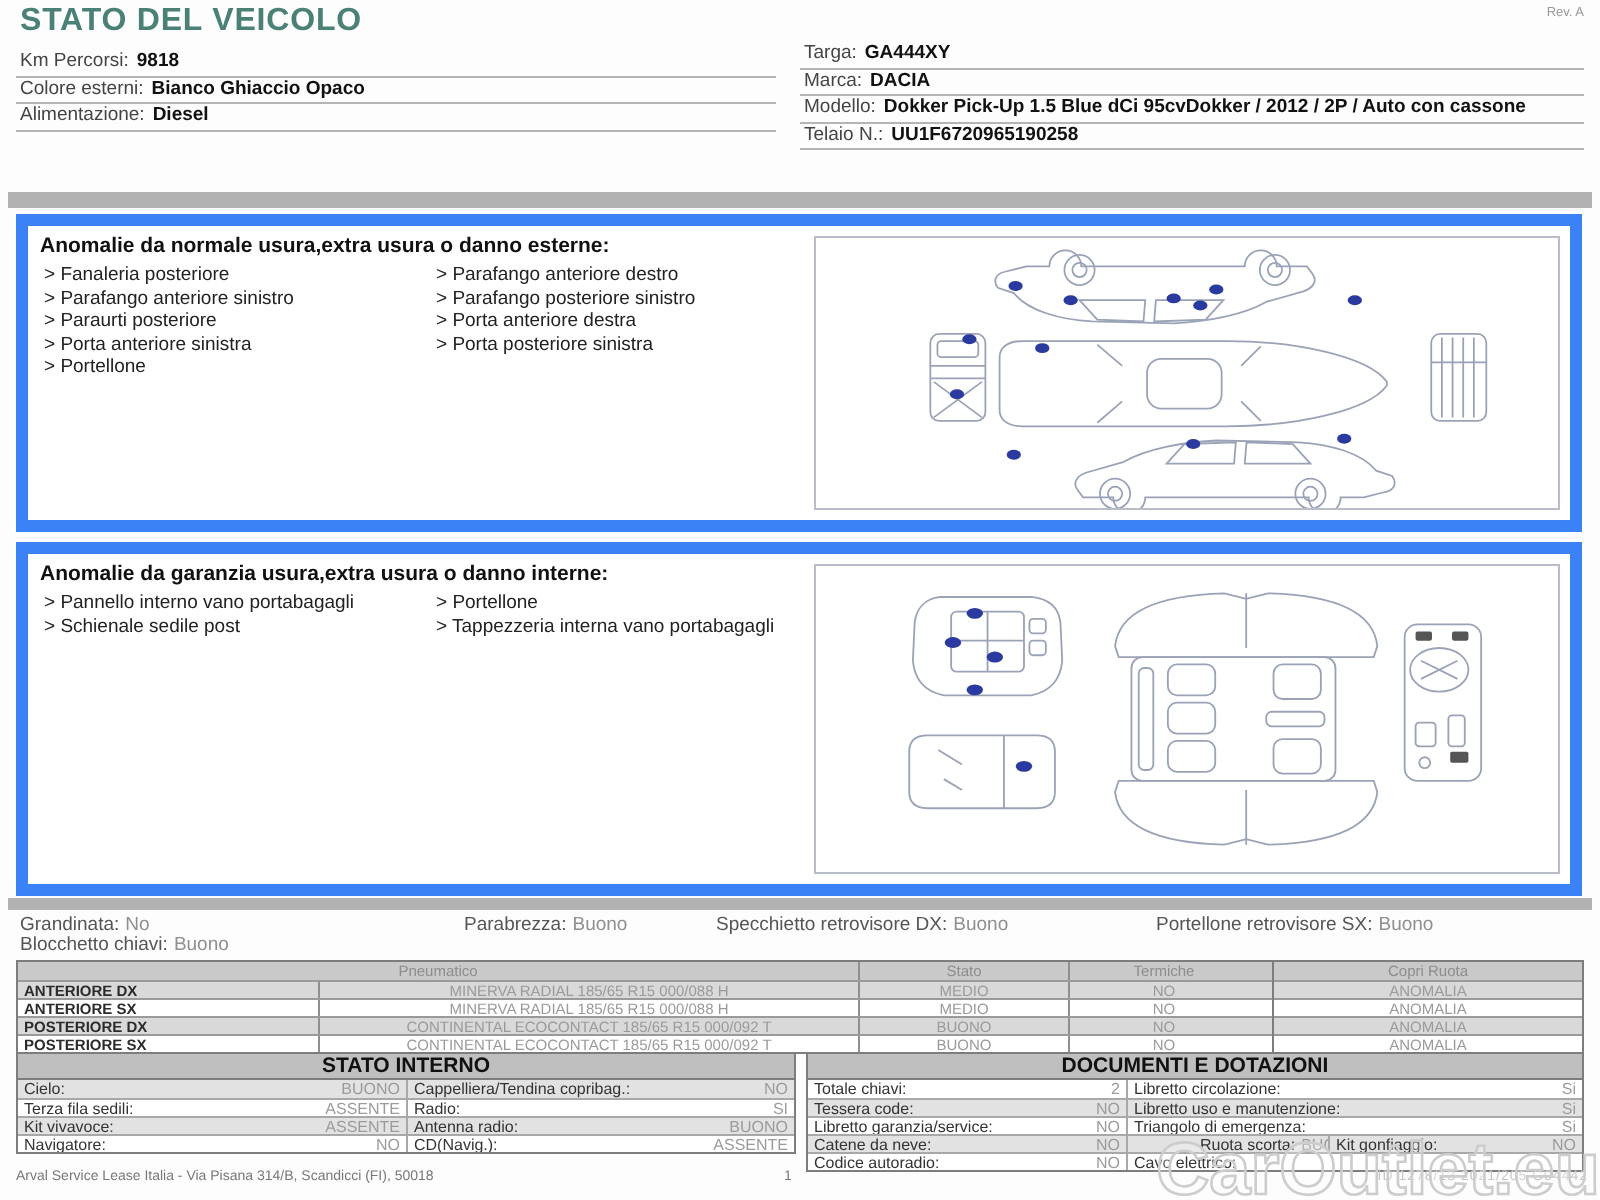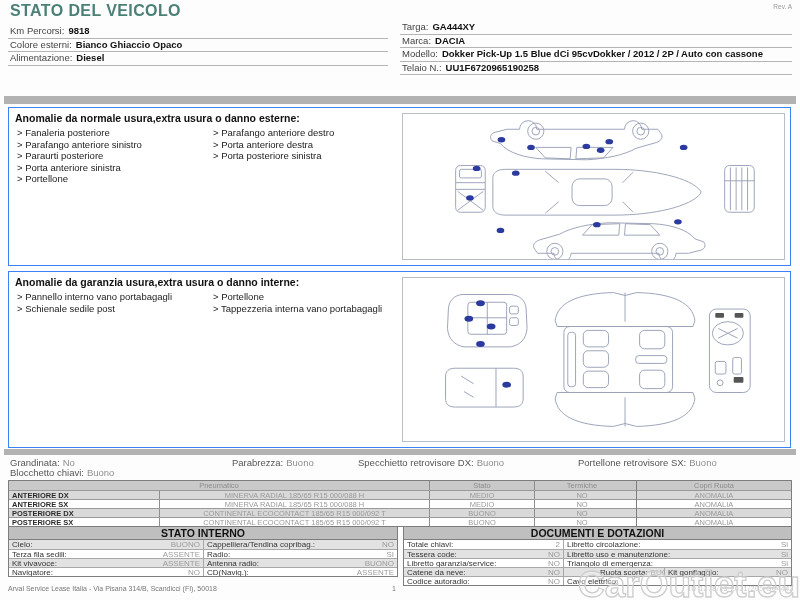--- a/index.html
+++ b/index.html
@@ -13,21 +13,21 @@
   .frow{display:flex;border-bottom:1px solid #b5b5b5;padding:1px 2px;min-height:12px;align-items:baseline;line-height:10.5px;}
   .frow .lbl{color:#444;margin-right:4px;white-space:nowrap;}
   .frow .val{font-weight:bold;color:#111;}
   #hleft{left:8px;top:25px;width:380px;}
   #hright{left:400px;top:21px;width:392px;}
   #hright .frow.last{border-bottom:1.5px solid #2e7d6a;}
   .graybar{left:4px;right:4px;height:8px;background:#b2b2b2;}
   #gb1{top:96px;}
   #gb2{top:449px;height:6px;}
   
-  .anom-box{left:8px;width:783px;border:1px solid #3b82f6;background:#fff;}
+  .anom-box{left:8px;width:783px;border:6px solid #3b82f6;background:#fff;}
   #box-ext{top:107px;height:159px;}
   #box-int{top:271px;height:177px;}
   .anom-title{font-size:10.5px;font-weight:bold;padding:4px 6px 3px;color:#111;}
   .anom-cols{display:flex;padding:0 8px;gap:16px;}
   .anom-col{width:180px;}
   .itm{font-size:9.5px;line-height:11.5px;color:#222;}
   .itm::before{content:"> ";}
   .diagram{position:absolute;top:5px;bottom:5px;left:393px;right:5px;border:1px solid #b9bdc9;background:#fff;}
   .diagram svg{width:100%;height:100%;display:block;}
   
@@ -118,20 +118,21 @@
   <div class="anom-cols">
     <div class="anom-col">
       <div class="itm">Fanaleria posteriore</div>
       <div class="itm">Parafango anteriore sinistro</div>
       <div class="itm">Paraurti posteriore</div>
       <div class="itm">Porta anteriore sinistra</div>
       <div class="itm">Portellone</div>
     </div>
     <div class="anom-col">
       <div class="itm">Parafango anteriore destro</div>
+      <div class="itm">Parafango posteriore sinistro</div>
       <div class="itm">Porta anteriore destra</div>
       <div class="itm">Porta posteriore sinistra</div>
     </div>
   </div>
   <div class="diagram">
     <svg viewBox="0 0 385 152" preserveAspectRatio="xMidYMid meet">
       <defs>
         <g id="sv" stroke="#9aa2b8" fill="none" stroke-width="1">
           <path d="M8,37 c-5,-1 -7,-5 -4,-9 l9,-3 c8,-10 26,-15 44,-16 l46,-1 c20,1 40,5 52,12 l21,6 c6,2 8,6 5,10 l-3,4 h-17 a9,9 0 0 1 -18,0 h-92 a9,9 0 0 1 -18,0 h-13 z"></path>
           <circle cx="50" cy="38" r="8.5"></circle>

